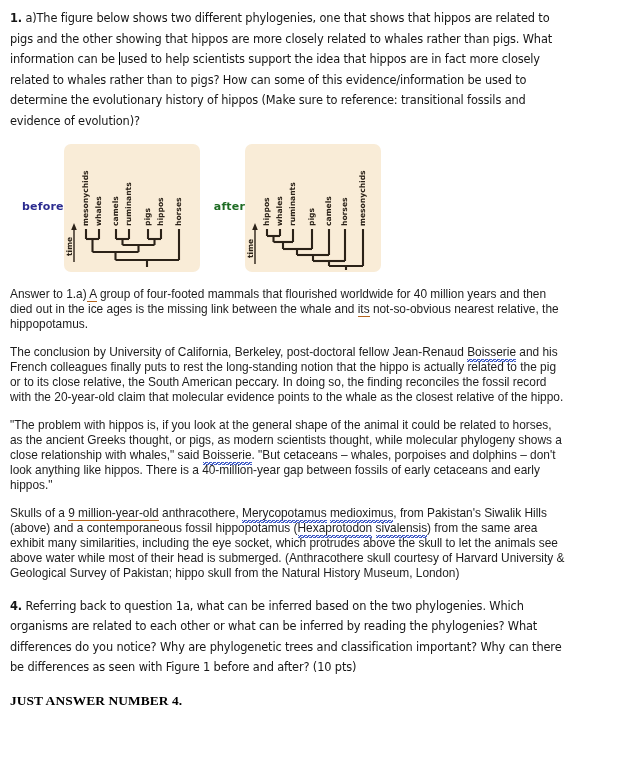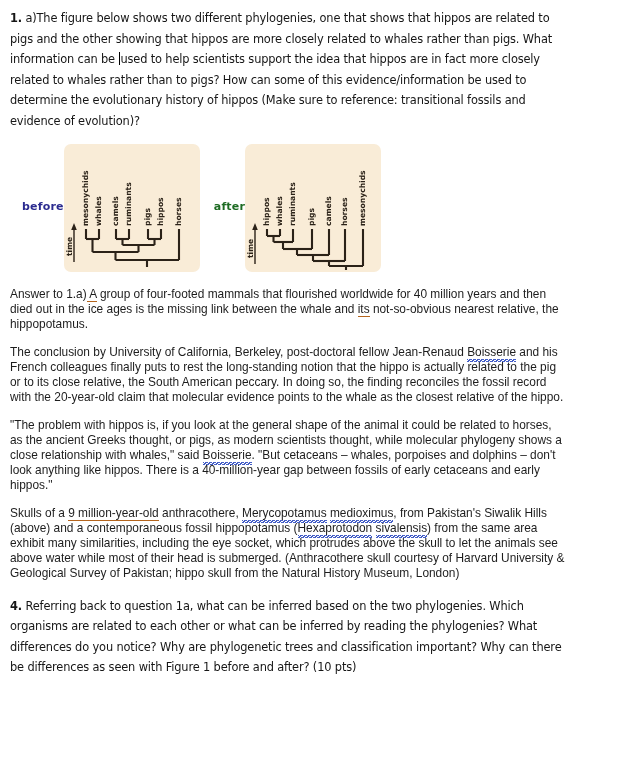--- a/index.html
+++ b/index.html
@@ -259,14 +259,15 @@
   </p>
 
   <div class="gap"></div>
 
   <p class="q-block">
     <span class="num">4.</span><span> Referring back to question 1a, what can be inferred based on the two phylogenies. Which organisms are related to each other or what can be inferred by reading the phylogenies? What differences do you notice? Why are phylogenetic trees and classification important? Why can there be differences as seen with Figure 1 before and after?  (10 pts)</span>
   </p>
 
   <div class="gap"></div>
 
+  <p class="final-line">JUST ANSWER NUMBER 4.</p>
 
 </div>
 
 </body></html>

